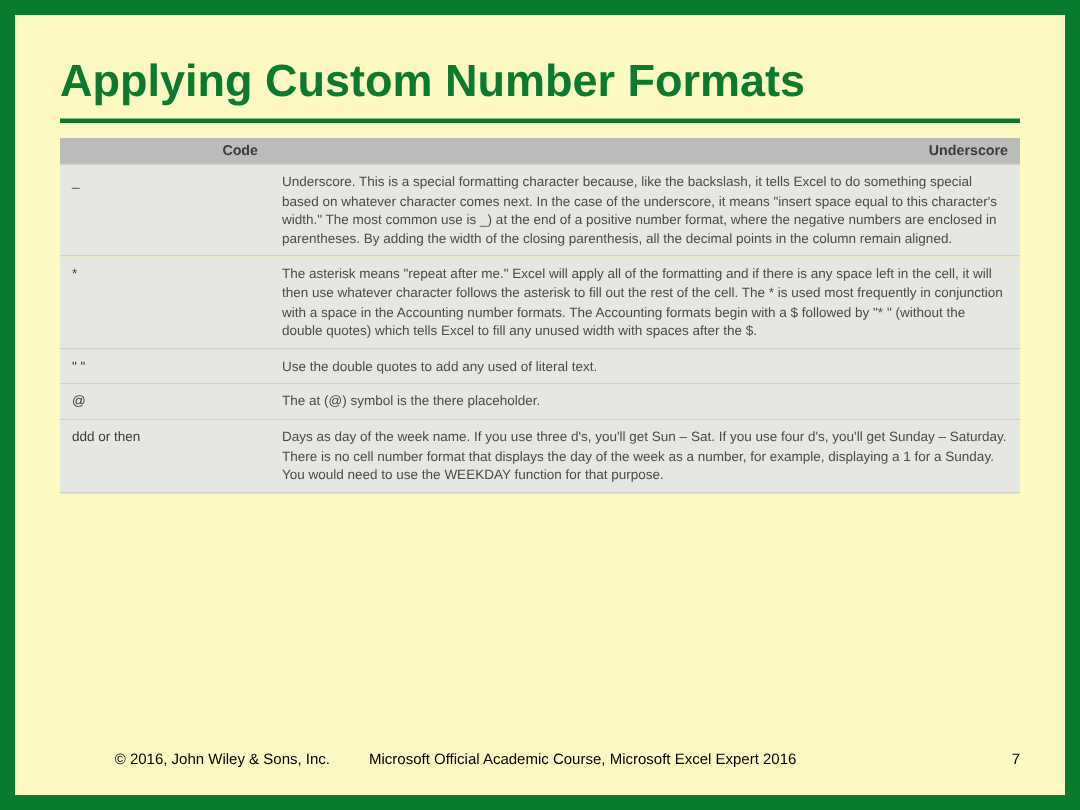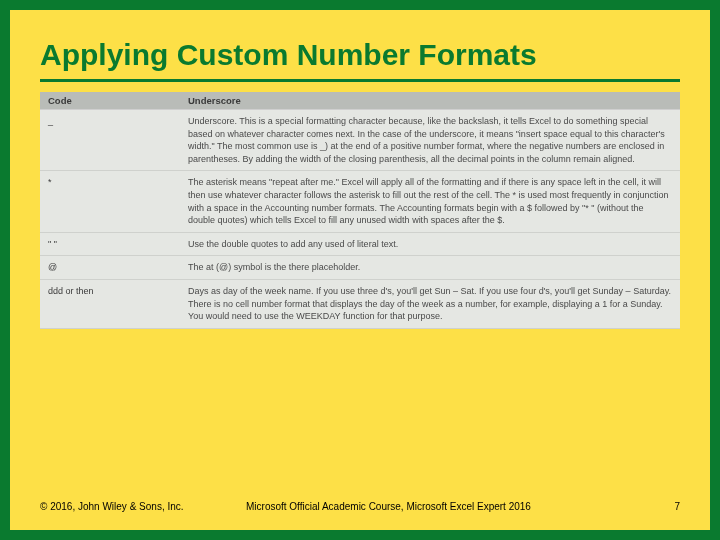--- a/index.html
+++ b/index.html
@@ -6,21 +6,21 @@
   body {
     width: 720px;
     height: 540px;
     background: #0a7a2f;
     font-family: "Segoe UI", Arial, sans-serif;
     overflow: hidden;
   }
   .slide {
     position: absolute;
     top: 10px; left: 10px; right: 10px; bottom: 10px;
-    background: #fde047;
+    background: #fef9c3;
     padding: 28px 30px 18px 30px;
     display: flex;
     flex-direction: column;
   }
   .title {
     color: #0a7a2f;
     font-size: 30px;
     font-weight: 700;
     line-height: 1.1;
     padding-bottom: 8px;
@@ -35,21 +35,21 @@
     width: 100%;
     border-collapse: collapse;
     font-size: 9px;
     color: #4a4a4a;
     table-layout: fixed;
   }
   thead th {
     background: #b9bcb8;
     color: #3a3a3a;
     font-weight: 700;
-    text-align: left;
+    text-align: right;
     padding: 3px 8px;
     font-size: 9.5px;
     border-bottom: 1px solid #cfcfcf;
   }
   th.col-code { width: 140px; }
   tbody td {
     background: #e5e7e3;
     padding: 5px 8px;
     vertical-align: top;
     border-bottom: 1px solid #cfd1cd;
@@ -61,21 +61,21 @@
     font-weight: 400;
     white-space: nowrap;
   }
   .footer {
     display: flex;
     align-items: flex-end;
     font-size: 10px;
     color: #000;
     padding-top: 12px;
   }
-  .footer .copyright { width: 180px; }
+  .footer .copyright { width: 180px; text-align: right; }
   .footer .course { flex: 1; margin-left: 26px; }
   .footer .pagenum { width: 40px; text-align: right; }
 </style>
 </head>
 <body>
 
 <div class="slide">
 
   <div class="title">Applying Custom Number Formats</div>
 

